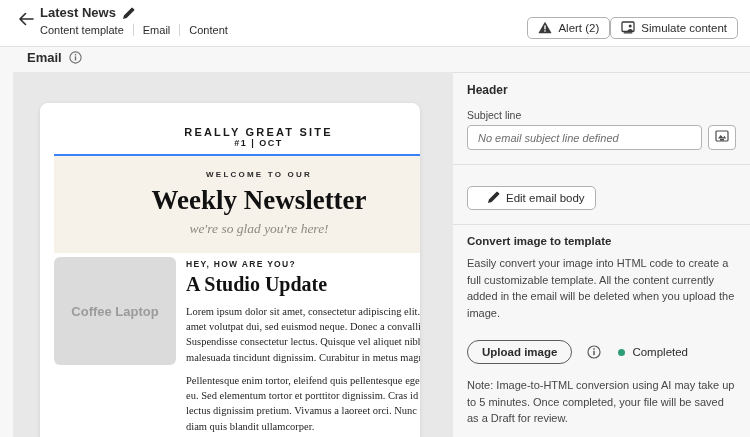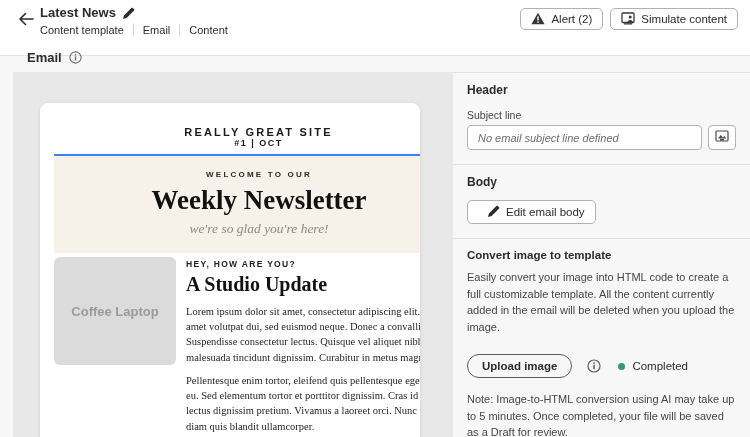--- a/index.html
+++ b/index.html
@@ -4,29 +4,29 @@
 <style>
   * { margin:0; padding:0; box-sizing:border-box; }
   html,body { width:750px; height:437px; overflow:hidden; }
   body {
     font-family:"Liberation Sans","DejaVu Sans",sans-serif;
     background:#f7f7f7; color:#2c2c2c; position:relative;
     -webkit-font-smoothing:antialiased;
   }
 
   
-  .topbar { position:absolute; top:0; left:0; right:0; height:56px; background:#fff; border-bottom:1px solid #e1e1e1; }
+  .topbar { position:absolute; top:0; left:0; right:0; height:47px; background:#fff; border-bottom:1px solid #e1e1e1; }
   .back-btn { position:absolute; left:14px; top:8px; width:24px; height:24px; border:none; background:transparent; cursor:pointer; display:flex; align-items:center; justify-content:center; }
   .title-wrap { position:absolute; left:40px; top:5px; }
   .title-row { display:flex; align-items:center; gap:7px; }
   .page-title { font-size:13px; font-weight:bold; color:#2c2c2c; }
   .crumbs { display:flex; align-items:center; margin-top:4px; font-size:11px; color:#2c2c2c; }
   .crumb { cursor:pointer; }
   .crumb-sep { width:1px; height:12px; background:#d3d3d3; margin:0 9px; }
-  .topbar-actions { position:absolute; right:12px; top:8px; display:flex; gap:7px; }
+  .topbar-actions { position:absolute; right:12px; top:17px; display:flex; }
   .btn { display:inline-flex; align-items:center; gap:6px; height:22px; padding:0 10px; background:#fff; border:1px solid #b1b1b1; border-radius:5px; font-size:11.5px; color:#2c2c2c; font-family:inherit; cursor:pointer; white-space:nowrap; }
 
   
   .email-heading { position:absolute; left:27px; top:50px; display:flex; align-items:center; gap:7px; }
   .email-heading-label { font-size:13px; font-weight:bold; }
 
   
   .preview-panel { position:absolute; left:13px; top:72px; width:439px; height:365px; background:#e9e8e8; overflow:hidden; }
   .preview-card { position:absolute; left:27px; top:31px; width:380px; height:350px; background:#fff; border-radius:8px 8px 0 0; box-shadow:0 1px 4px rgba(0,0,0,.10); padding:14px 0 0 14px; overflow:hidden; }
   .email-doc { width:410px; font-family:"Liberation Serif","DejaVu Serif",serif; color:#1f1f1f; }
@@ -172,21 +172,20 @@
               <rect x="1" y="1" width="12" height="10" rx="1" fill="none" stroke="#4b4b4b" stroke-width="1.2"></rect>
               <path d="M3 8.5 5.7 5l2.2 2.6L9.6 6l1.6 2.5z" fill="#4b4b4b"></path>
               <rect x="5" y="9" width="4" height="1.6" fill="#4b4b4b"></rect>
             </svg>
         </span>
       </button>
     </div>
   </div>
 
   <div class="sec sec-divided">
-    <div class="sec-title">Body</div>
     <button class="btn">
       <span>
         <svg width="12" height="12" viewBox="0 0 12 12">
             <path d="M0 12l.9-3.6L8.4.9a.9.9 0 0 1 1.3 0l1.4 1.4a.9.9 0 0 1 0 1.3L3.6 11.1 0 12z" fill="#2c2c2c"></path>
           </svg>
       </span>
       <span>Edit email body</span>
     </button>
   </div>
 

